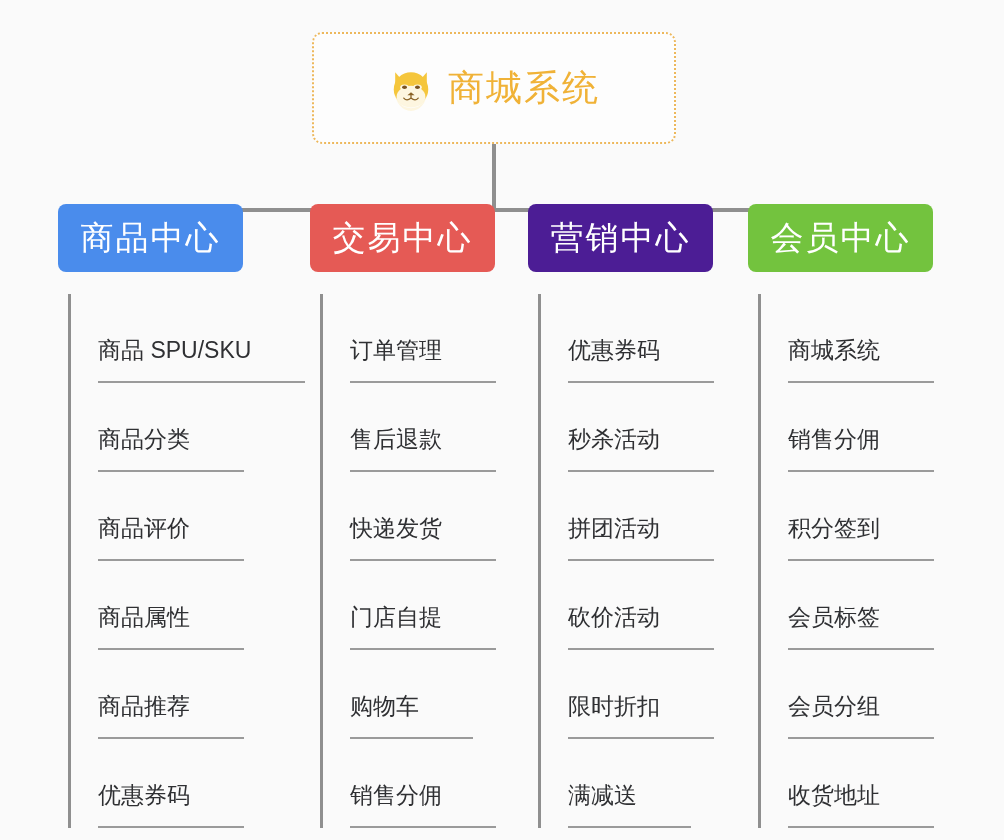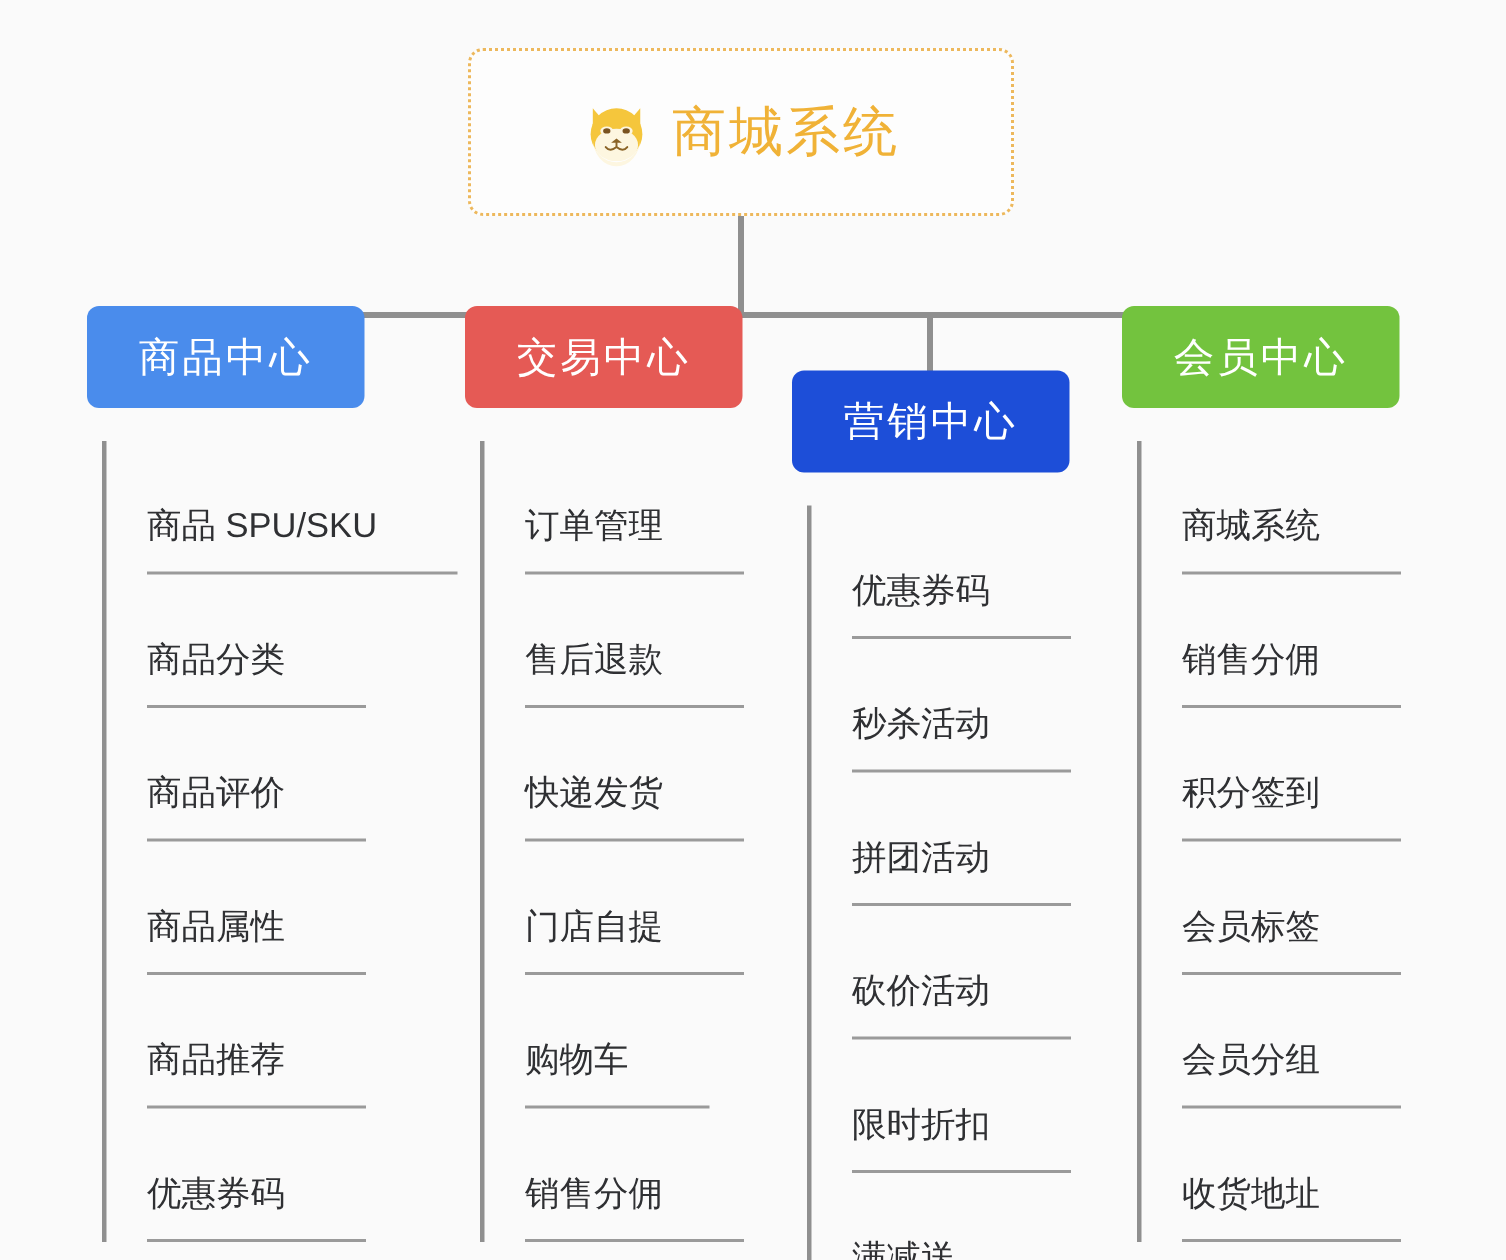--- a/index.html
+++ b/index.html
@@ -71,21 +71,21 @@
     top: 204px;
   }
   .cat-box {
     box-sizing: border-box;
     height: 68px;
     border-radius: 8px;
     display: flex;
     align-items: center;
     justify-content: center;
     color: #ffffff;
-    font-size: 27px;
+    font-size: 33px;
     letter-spacing: 2px;
   }
   .items {
     position: relative;
     margin-top: 22px;
     padding-left: 12px;
   }
   
   .trunk {
     position: absolute;
@@ -194,21 +194,21 @@
       <div class="item">
         <span class="item-label">购物车</span>
       </div>
       <div class="item">
         <span class="item-label">销售分佣</span>
       </div>
     </div>
   </div>
 
   <div class="column" style="left:528px; width:185px;">
-    <div class="cat-box" style="background: #1d4ed8; margin-top: 43px;">
+    <div class="cat-box" style="background: #4c1d95;">
       <span>营销中心</span>
     </div>
     <div class="items">
       <div class="trunk"></div>
       <div class="item">
         <span class="item-label">优惠券码</span>
       </div>
       <div class="item">
         <span class="item-label">秒杀活动</span>
       </div>

